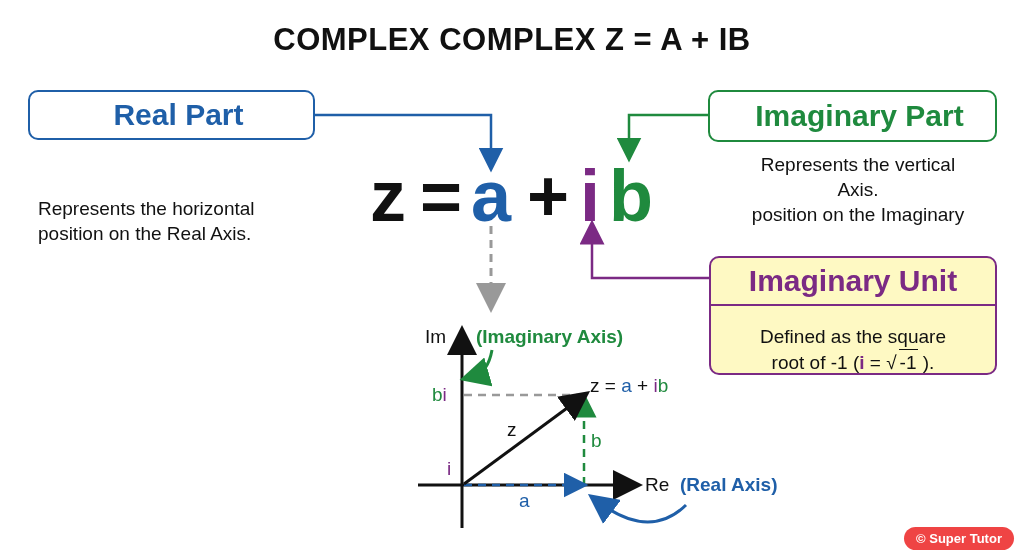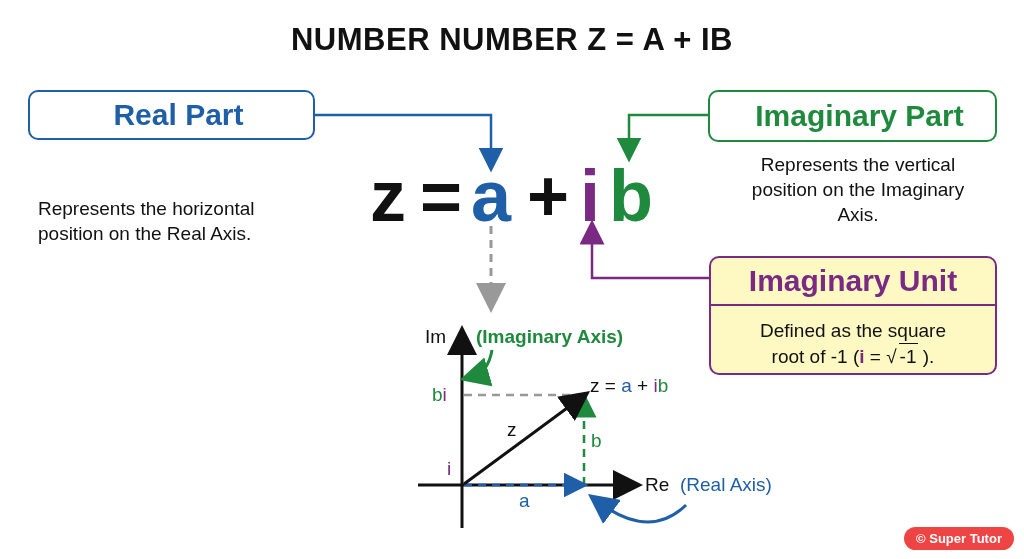--- a/index.html
+++ b/index.html
@@ -21,21 +21,21 @@
   .eq { position: absolute; font-weight: 700; font-size: 72px; line-height: 1; }
   .lbl { position: absolute; font-weight: 400; font-size: 19px; }
   .unit-box {
     position: absolute; left: 709px; top: 256px; width: 288px; height: 119px;
     border: 2.5px solid #7b2a84; border-radius: 10px; box-sizing: border-box; background: #fef9c3;
   }
   .unit-title {
     height: 46px; display: flex; align-items: center; justify-content: center;
     font-weight: 700; font-size: 30px; color: #7b2a84; border-bottom: 2.5px solid #7b2a84;
   }
-  .unit-desc { text-align: center; font-size: 19px; line-height: 25px; padding-top: 12px; }
+  .unit-desc { text-align: center; font-size: 19px; line-height: 25px; padding-top: 18px; }
   .sqrt { display: inline-block; border-top: 1.5px solid #111; padding: 0 1px; margin-left: 2px; }
   .watermark {
     left: 904px; top: 527px; width: 110px; height: 23px; border-radius: 12px; background: #ef4444;
     color: #fff; font-size: 13px; font-weight: 700; display: flex; align-items: center; justify-content: center;
   }
   svg { position: absolute; left: 0; top: 0; }
 </style>
 </head>
 <body>
 
@@ -72,37 +72,37 @@
   <line x1="464" y1="395" x2="578" y2="395" stroke="#999" stroke-width="2.5" stroke-dasharray="8,6"></line>
   <line x1="584" y1="485" x2="584" y2="405" stroke="#1f8a3e" stroke-width="2.5" stroke-dasharray="8,6" marker-end="url(#mGreen)"></line>
   <line x1="464" y1="485" x2="576" y2="485" stroke="#1f5fa8" stroke-width="2.5" stroke-dasharray="8,6" marker-end="url(#mBlue)"></line>
 
   <line x1="464" y1="484" x2="578" y2="400" stroke="#111" stroke-width="3" marker-end="url(#mBlack)"></line>
 
   <path d="M492,350 Q488,372 474,376" fill="none" stroke="#1f8a3e" stroke-width="3" marker-end="url(#mGreen)"></path>
   <path d="M686,505 Q650,540 600,503" fill="none" stroke="#1f5fa8" stroke-width="3" marker-end="url(#mBlue)"></path>
 </svg>
 
-<div class="abs title">NUMBER NUMBER Z = A + IB</div>
+<div class="abs title">COMPLEX COMPLEX Z = A + IB</div>
 
 <div class="box" style="left:28px;top:90px;width:287px;height:50px;border-color:#1f5fa8;color:#1f5fa8;">
   <span>Real Part</span>
 </div>
 <div class="desc" style="left:38px;top:152px;margin-top:44px;">
   <div>Represents the horizontal</div>
   <div>position on the Real Axis.</div>
 </div>
 
 <div class="box" style="left:708px;top:90px;width:289px;height:52px;border-color:#1f8a3e;color:#1f8a3e;">
   <span>Imaginary Part</span>
 </div>
 <div class="desc" style="left:708px;top:152px;width:300px;text-align:center;">
   <div>Represents the vertical</div>
+  <div>Axis.</div>
   <div>position on the Imaginary</div>
-  <div>Axis.</div>
 </div>
 
 <div class="unit-box">
   <div class="unit-title">Imaginary Unit</div>
   <div class="unit-desc">
     <div>Defined as the square</div>
     <div>
       <span>root of -1 (</span><span style="color:#7b2a84;font-weight:700;">i</span><span> = </span><span>√</span><span class="sqrt">-1</span><span> ).</span>
     </div>
   </div>
@@ -124,15 +124,15 @@
 <div class="lbl" style="left:507px;top:419px;color:#111;">z</div>
 <div class="lbl" style="left:591px;top:430px;color:#1f8a3e;">b</div>
 <div class="lbl" style="left:519px;top:490px;color:#1f5fa8;">a</div>
 <div class="lbl" style="left:590px;top:375px;">
   <span style="color:#111;">z =</span>
   <span style="color:#1f5fa8;">a</span>
   <span style="color:#111;">+</span>
   <span style="color:#7b2a84;">i</span><span style="color:#1f8a3e;">b</span>
 </div>
 <div class="lbl" style="left:645px;top:474px;color:#111;font-weight:400;">Re</div>
-<div class="lbl" style="left:680px;top:474px;color:#1f5fa8;font-weight:400;">(Real Axis)</div>
+<div class="lbl" style="left:680px;top:474px;color:#1f5fa8;font-weight:700;">(Real Axis)</div>
 
 <div class="abs watermark">© Super Tutor</div>
 
 </body></html>

